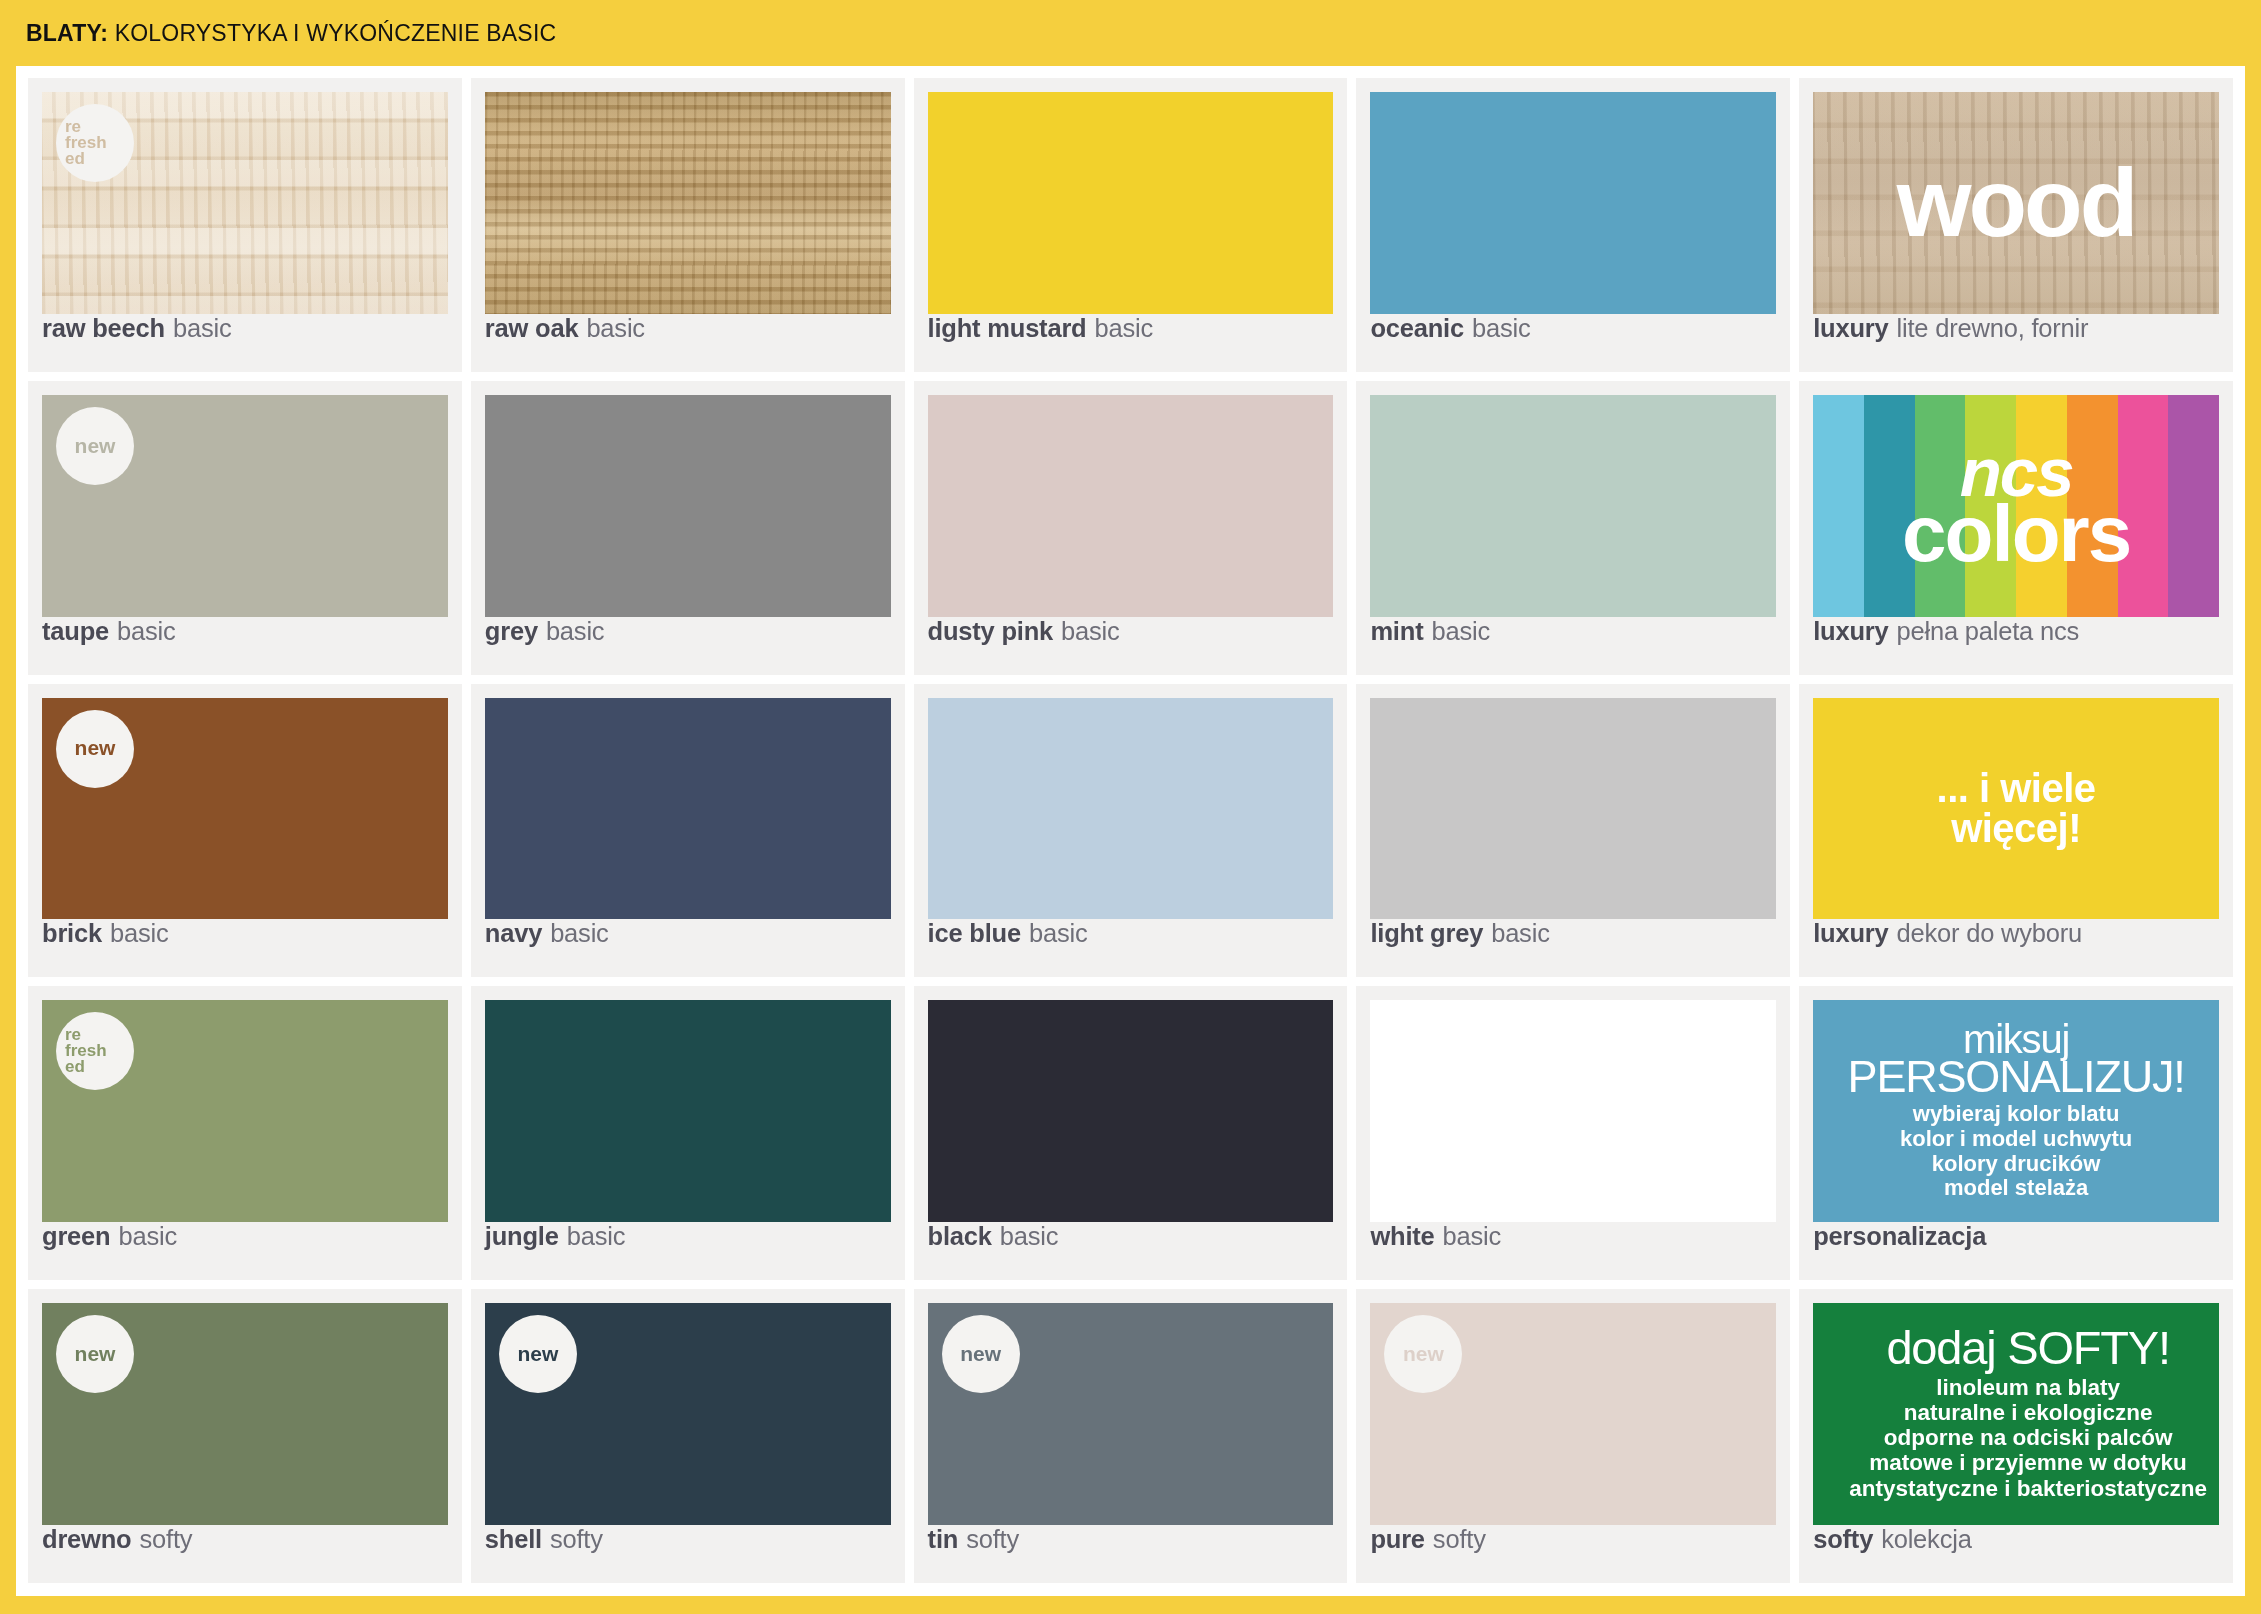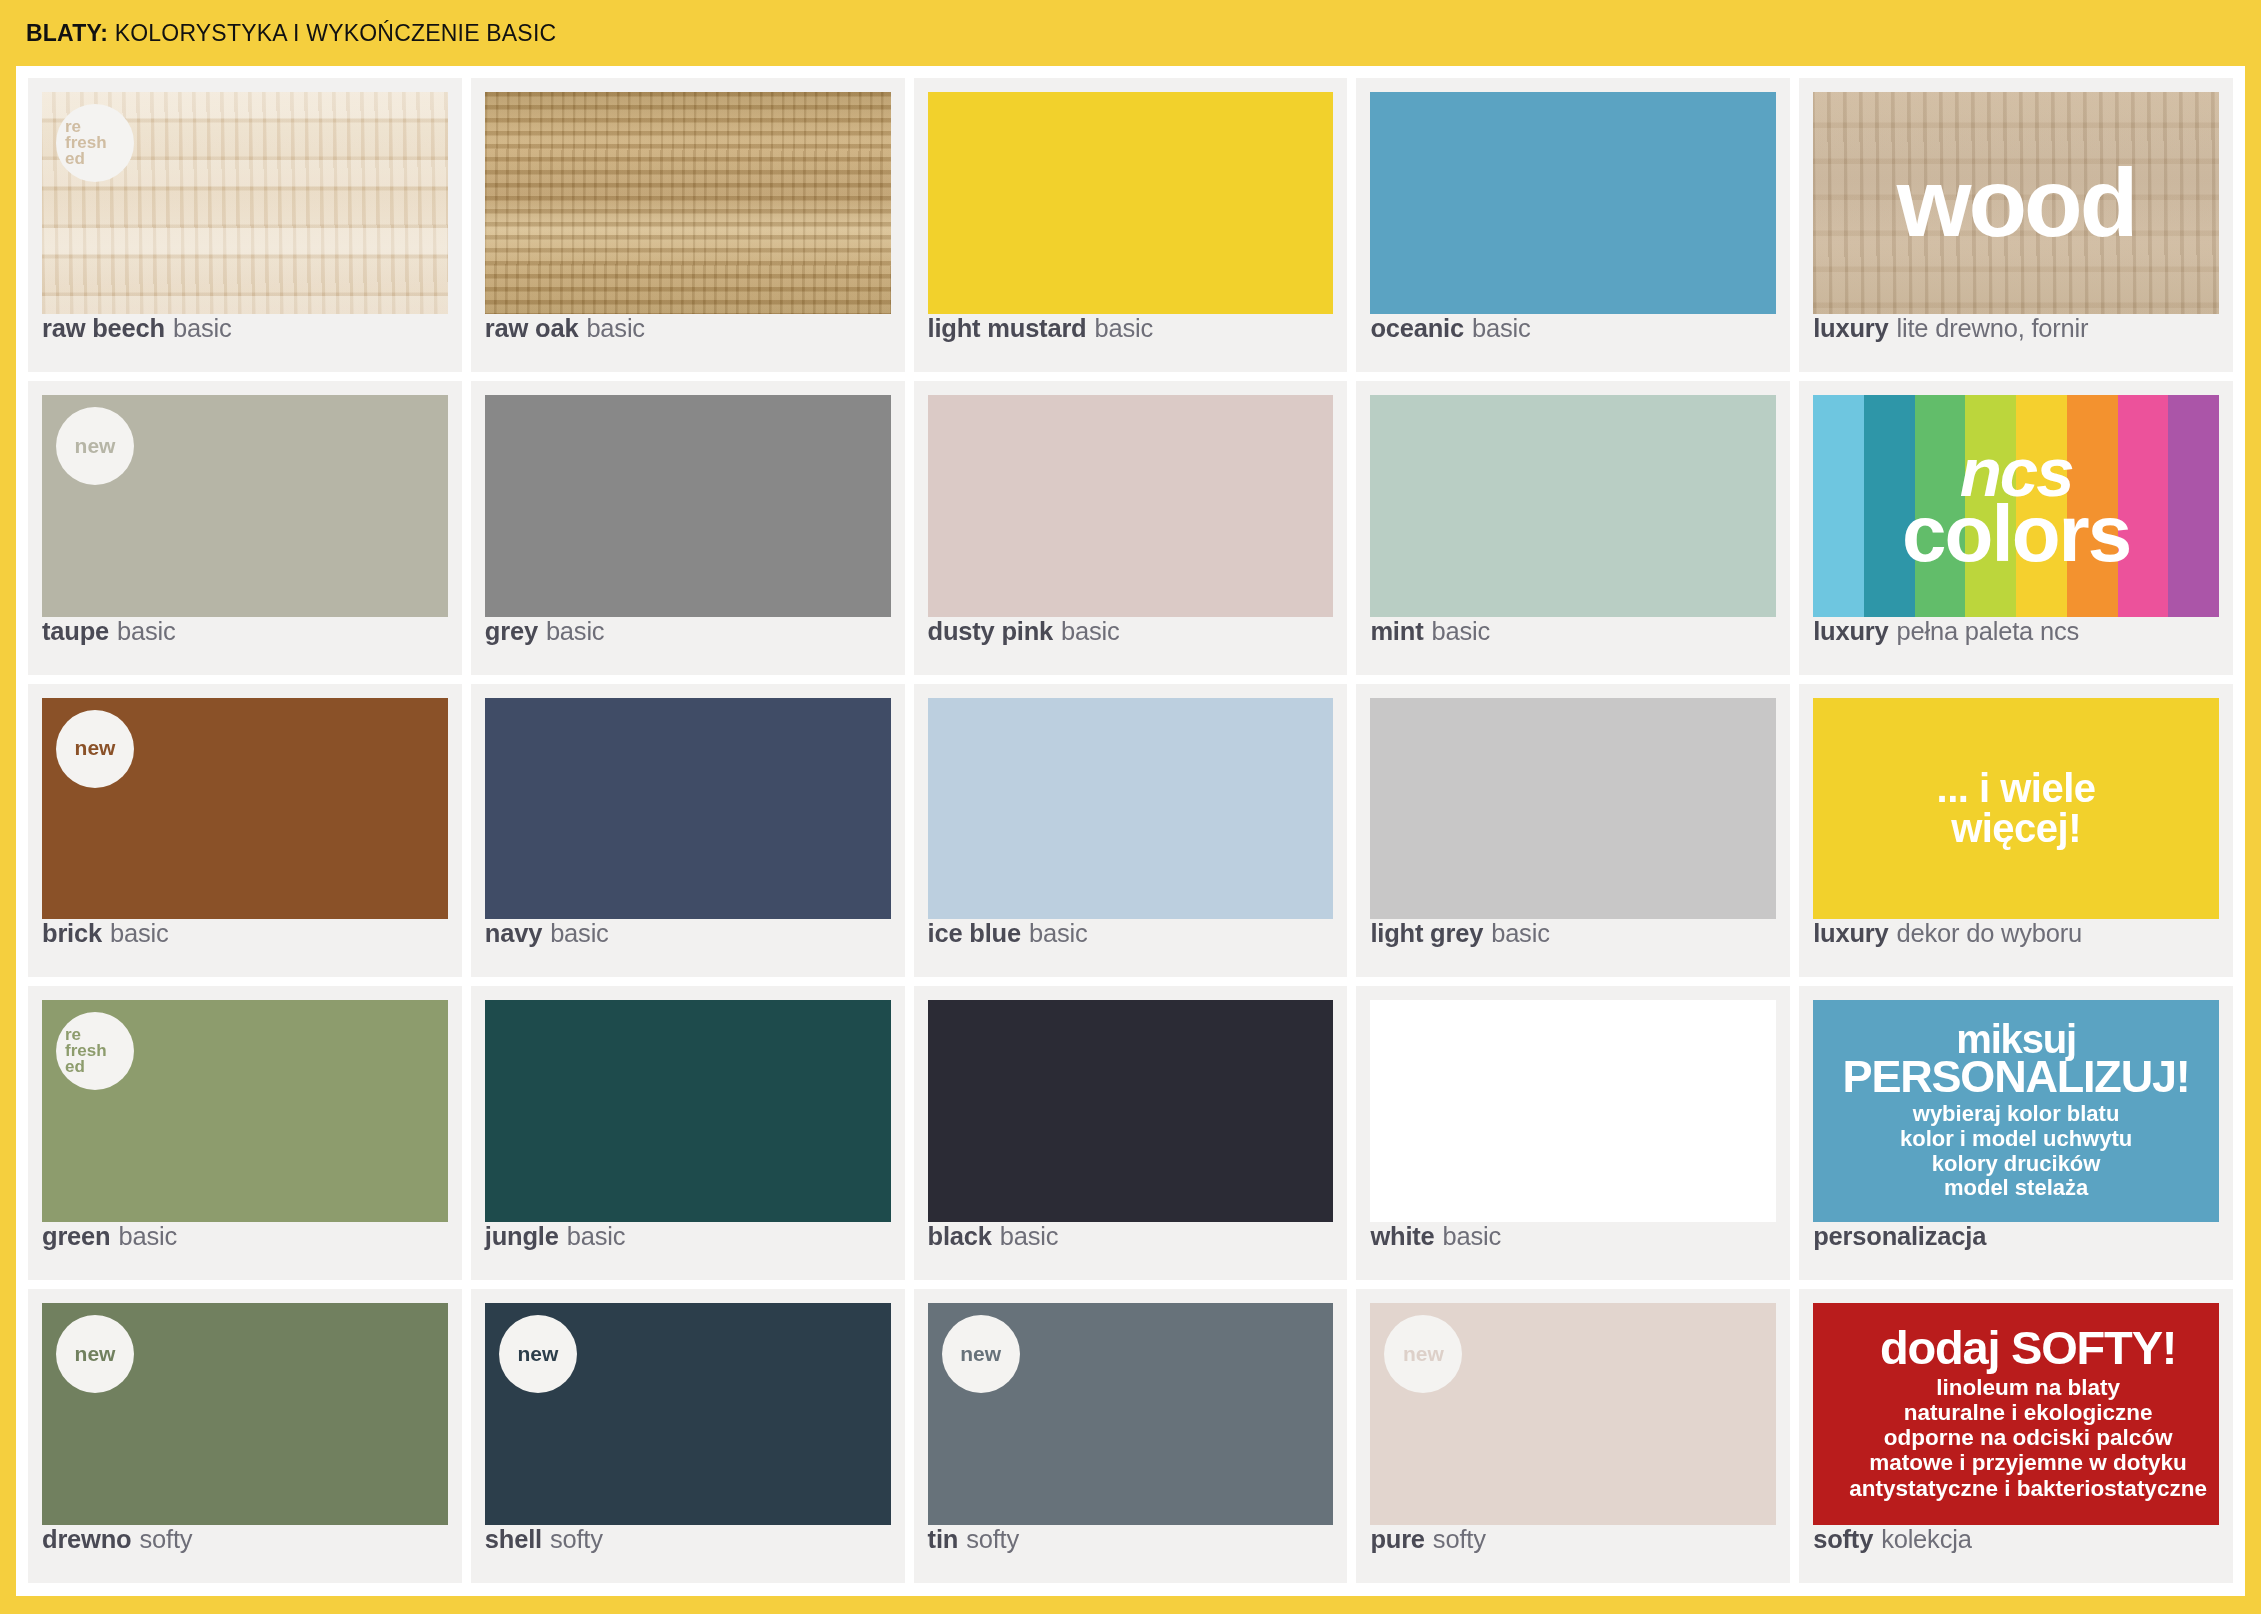--- a/index.html
+++ b/index.html
@@ -224,21 +224,21 @@
     display: flex;
     flex-direction: column;
     align-items: center;
     justify-content: center;
     color: #ffffff;
     text-align: center;
     padding: 0 8px;
     box-sizing: border-box;
   }
   .promo-title {
-    font-weight: 700;
+    font-weight: 400;
     line-height: .88;
     letter-spacing: -1.2px;
   }
   .promo-title span { display: block; }
   .promo-sub {
     font-weight: 700;
     line-height: 1.12;
     margin-top: 6px;
   }
   .promo-sub span { display: block; text-align: center; }
@@ -504,21 +504,21 @@
             <span>new</span>
           </div>
         </div>
         <div class="card-label">
           <span class="name">pure</span>
           <span class="desc">softy</span>
         </div>
       </div>
       <div class="card">
         <div class="swatch">
-          <div class="promo promo-softy" style="background: #b91c1c; padding-left: 32px;">
+          <div class="promo promo-softy" style="background: #15803d; padding-left: 32px;">
             <div class="promo-title">
               <span class="t1">dodaj SOFTY!</span>
             </div>
             <div class="promo-sub">
               <span>linoleum na blaty</span>
               <span>naturalne i ekologiczne</span>
               <span>odporne na odciski palców</span>
               <span>matowe i przyjemne w dotyku</span>
               <span>antystatyczne  i bakteriostatyczne</span>
             </div>

